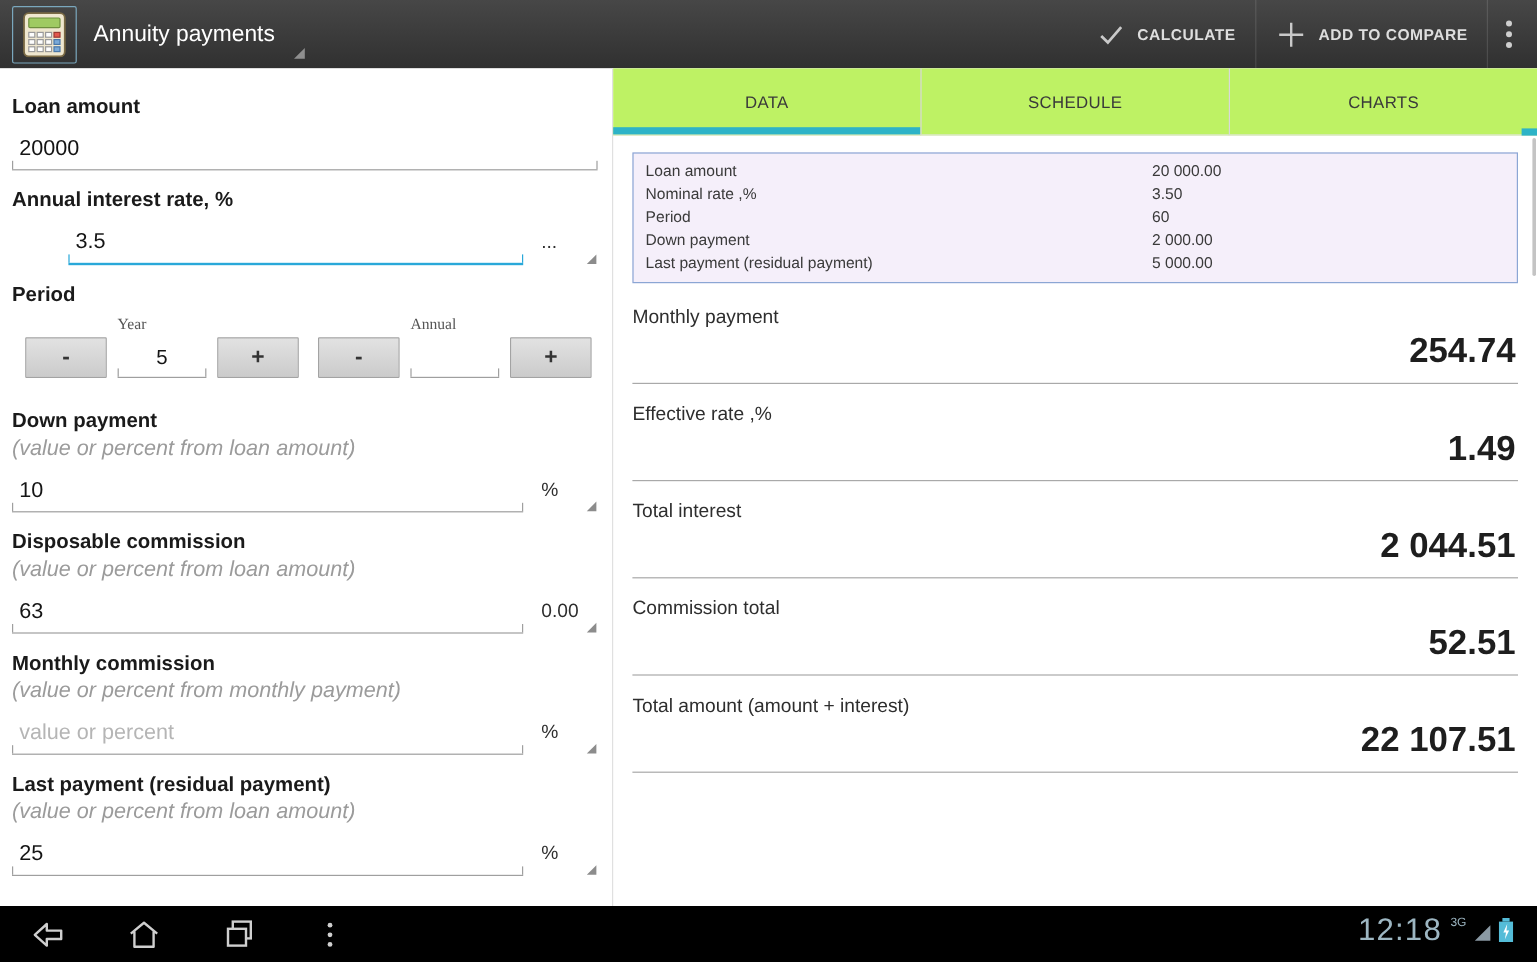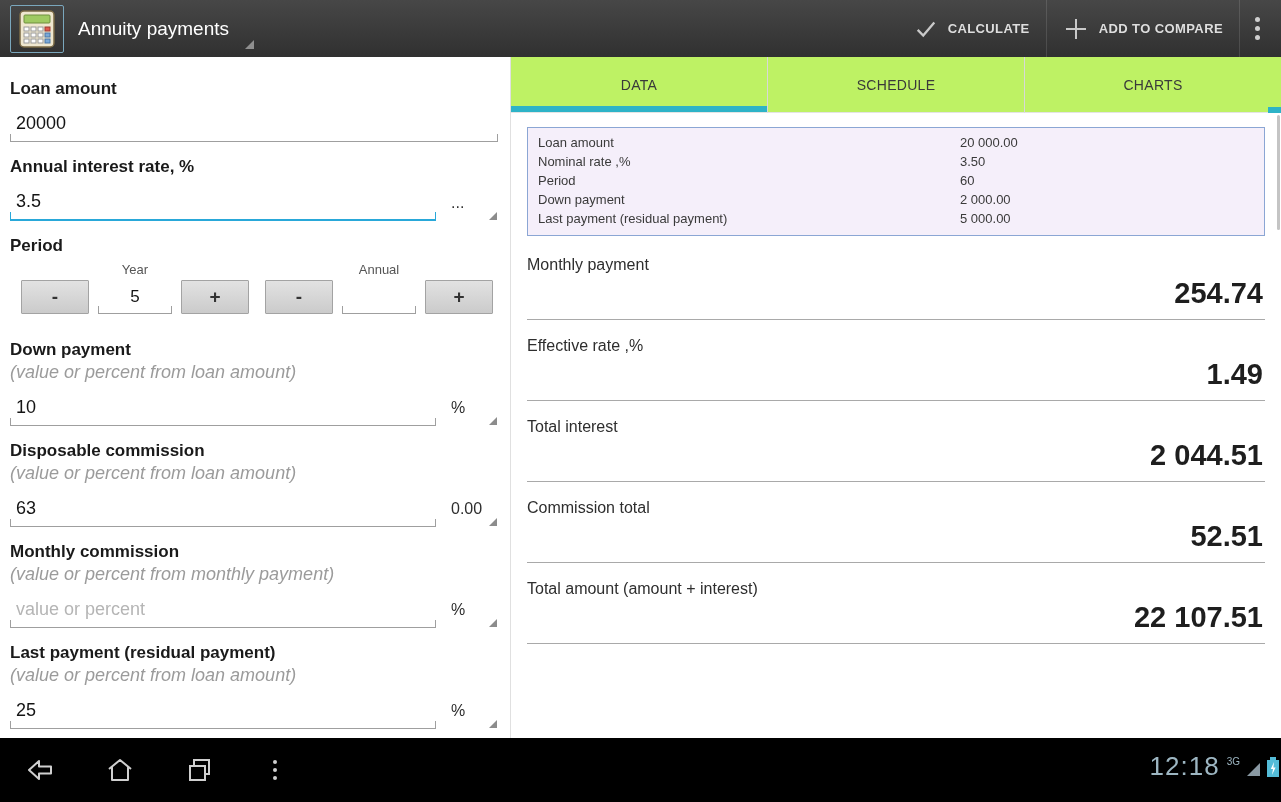--- a/index.html
+++ b/index.html
@@ -25,53 +25,53 @@
 
   
   .fg { margin-top:15px; }
   .fg:first-child { margin-top:0; }
   .f-label { font-size:17px; font-weight:700; color:#1a1a1a; }
   .f-hint { font-size:18px; font-style:italic; color:#9b9b9b; margin-top:2px; }
   .field-row { display:flex; align-items:flex-end; margin-top:9px; }
   .edittext { position:relative; flex:1; color:#9f9f9f; border-bottom:1px solid currentColor; }
   .edittext::before, .edittext::after { content:''; position:absolute; bottom:0; width:1px; height:7px; background:currentColor; }
   .edittext::before { left:0; } .edittext::after { right:0; }
-  .edittext.focused { color:#29a8d9; border-bottom-width:2px; }
+  .edittext.focused { color:#29a8d9; border-bottom-width:2px;margin-left:47px; }
   .edittext input { width:100%; border:0; outline:0; background:transparent; font-family:inherit; font-size:18px; color:#141414; padding:5px 6px 7px; }
   .edittext input::placeholder { color:#b5b5b5; }
   .unit-spinner { width:62px; flex:0 0 auto; position:relative; padding:0 0 9px 15px; font-size:16px; color:#2e2e2e; cursor:pointer; }
   .unit-spinner .caret { position:absolute; right:1px; bottom:1px; width:0; height:0; border-left:8px solid transparent; border-bottom:8px solid #8c8c8c; }
 
   .period-row { display:flex; align-items:flex-end; margin-top:6px; margin-left:11px; }
   .stepper { display:flex; align-items:flex-end; }
   .stepper + .stepper { margin-left:16px; }
   .step-btn { width:68px; height:34px; background:linear-gradient(#e2e2e2,#cbcbcb); border:1px solid #a3a3a3; border-radius:1px; font-family:inherit; font-size:19px; font-weight:700; color:#333; cursor:pointer; }
   .step-field { width:74px; margin:0 9px; display:flex; flex-direction:column; }
-  .step-label { font-size:13px; color:#555; text-align:center; margin-bottom:7px; }
+  .step-label { font-size:13px; color:#555; margin-bottom:7px;font-family:Liberation Serif, serif; }
   .step-field .edittext input { text-align:center; font-size:17px; padding:3px 2px 6px; }
   .fg.after-period { margin-top:26px; }
 
   
   .tab-bar { height:56px; display:flex; position:relative; background:#bef264; flex:0 0 auto; }
   .tab { flex:1; display:flex; align-items:center; justify-content:center; font-size:14px; color:#3a3a3a; letter-spacing:.3px; position:relative; border-bottom:1px solid #e4e4e4; cursor:pointer; }
   .tab + .tab { border-left:1px solid #d8d8d8; }
   .tab.active::after { content:''; position:absolute; left:0; right:0; bottom:0; height:6px; background:#2db3c7; }
   .tab-bar::after { content:''; position:absolute; right:0; bottom:0; width:13px; height:6px; background:#2db3c7; }
 
   
   .data-pane { flex:1; padding:14px 16px 0; position:relative; }
   .summary-box { border:1px solid #8ba6d4; background:#f5effa; padding:5px 8px 7px 10px; }
   .summary-row { display:grid; grid-template-columns:1fr 296px; font-size:13px; color:#3a3a3a; line-height:19px; }
   .result-label { font-size:16px; color:#2e2e2e; margin-top:17px; }
   .result-label.first { margin-top:20px; }
   .result-value { font-size:29px; font-weight:700; color:#1e1e1e; text-align:right; padding:3px 2px 9px 0; border-bottom:1px solid #a9a9a9; }
   .pane-scrollbar { position:absolute; right:1px; top:2px; width:3px; height:115px; background:#c4c4c4; border-radius:2px; }
 
   
-  .nav-bar { height:64px; background:#000; display:flex; align-items:center; padding:0 2px 0 0; flex:0 0 auto; }
+  .nav-bar { height:47px; background:#000; display:flex; align-items:center; padding:0 20px 0 0; flex:0 0 auto; }
   .nav-btn { width:80px; height:100%; display:flex; align-items:center; justify-content:center; cursor:pointer; }
   .nav-menu { width:70px; height:100%; display:flex; flex-direction:column; align-items:center; justify-content:center; gap:4px; cursor:pointer; }
   .ndot { width:4px; height:4px; border-radius:50%; background:#cfcfcf; }
   .status { margin-left:auto; display:flex; align-items:flex-end; gap:7px; padding-bottom:9px; }
   .clock { font-size:26px; color:#9db6c2; letter-spacing:1px; line-height:22px; }
   .net-label { font-size:10px; color:#9db6c2; margin-bottom:10px; }
   .signal-wedge { width:0; height:0; border-left:13px solid transparent; border-bottom:13px solid #8a99a3; margin-bottom:1px; }
   .battery { position:relative; width:12px; height:20px; margin-bottom:0; }
 </style>
 </head>

